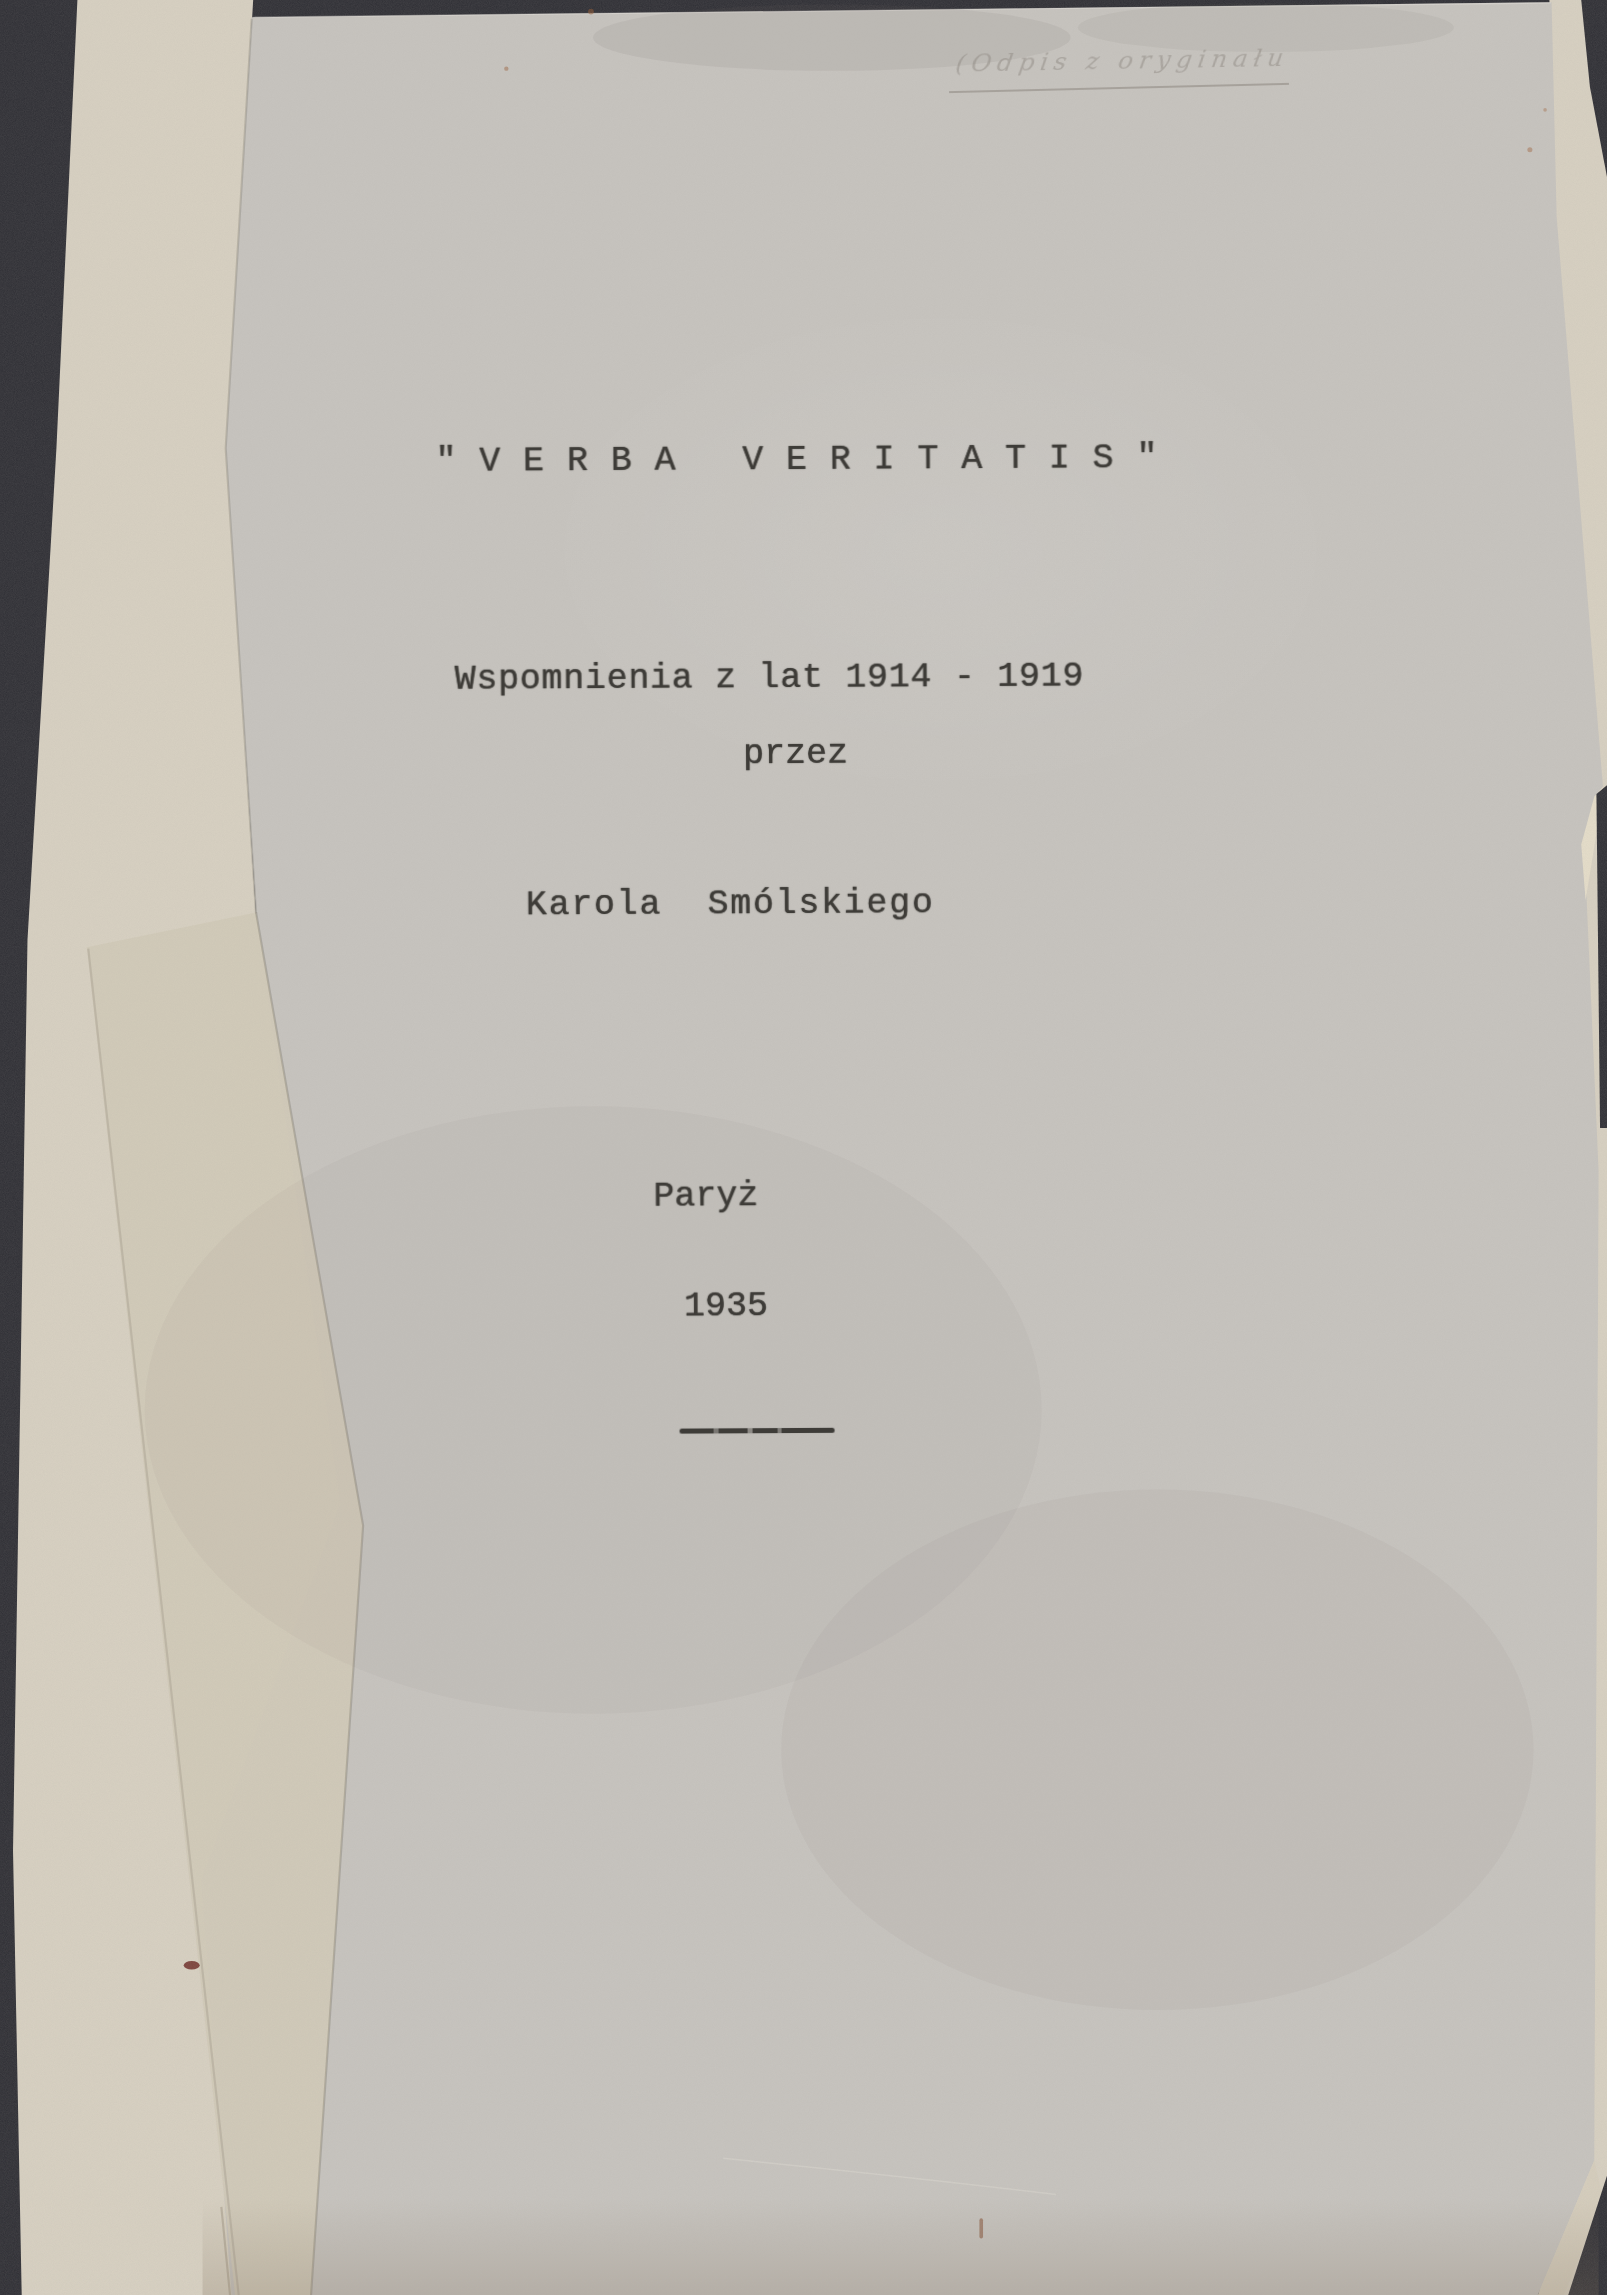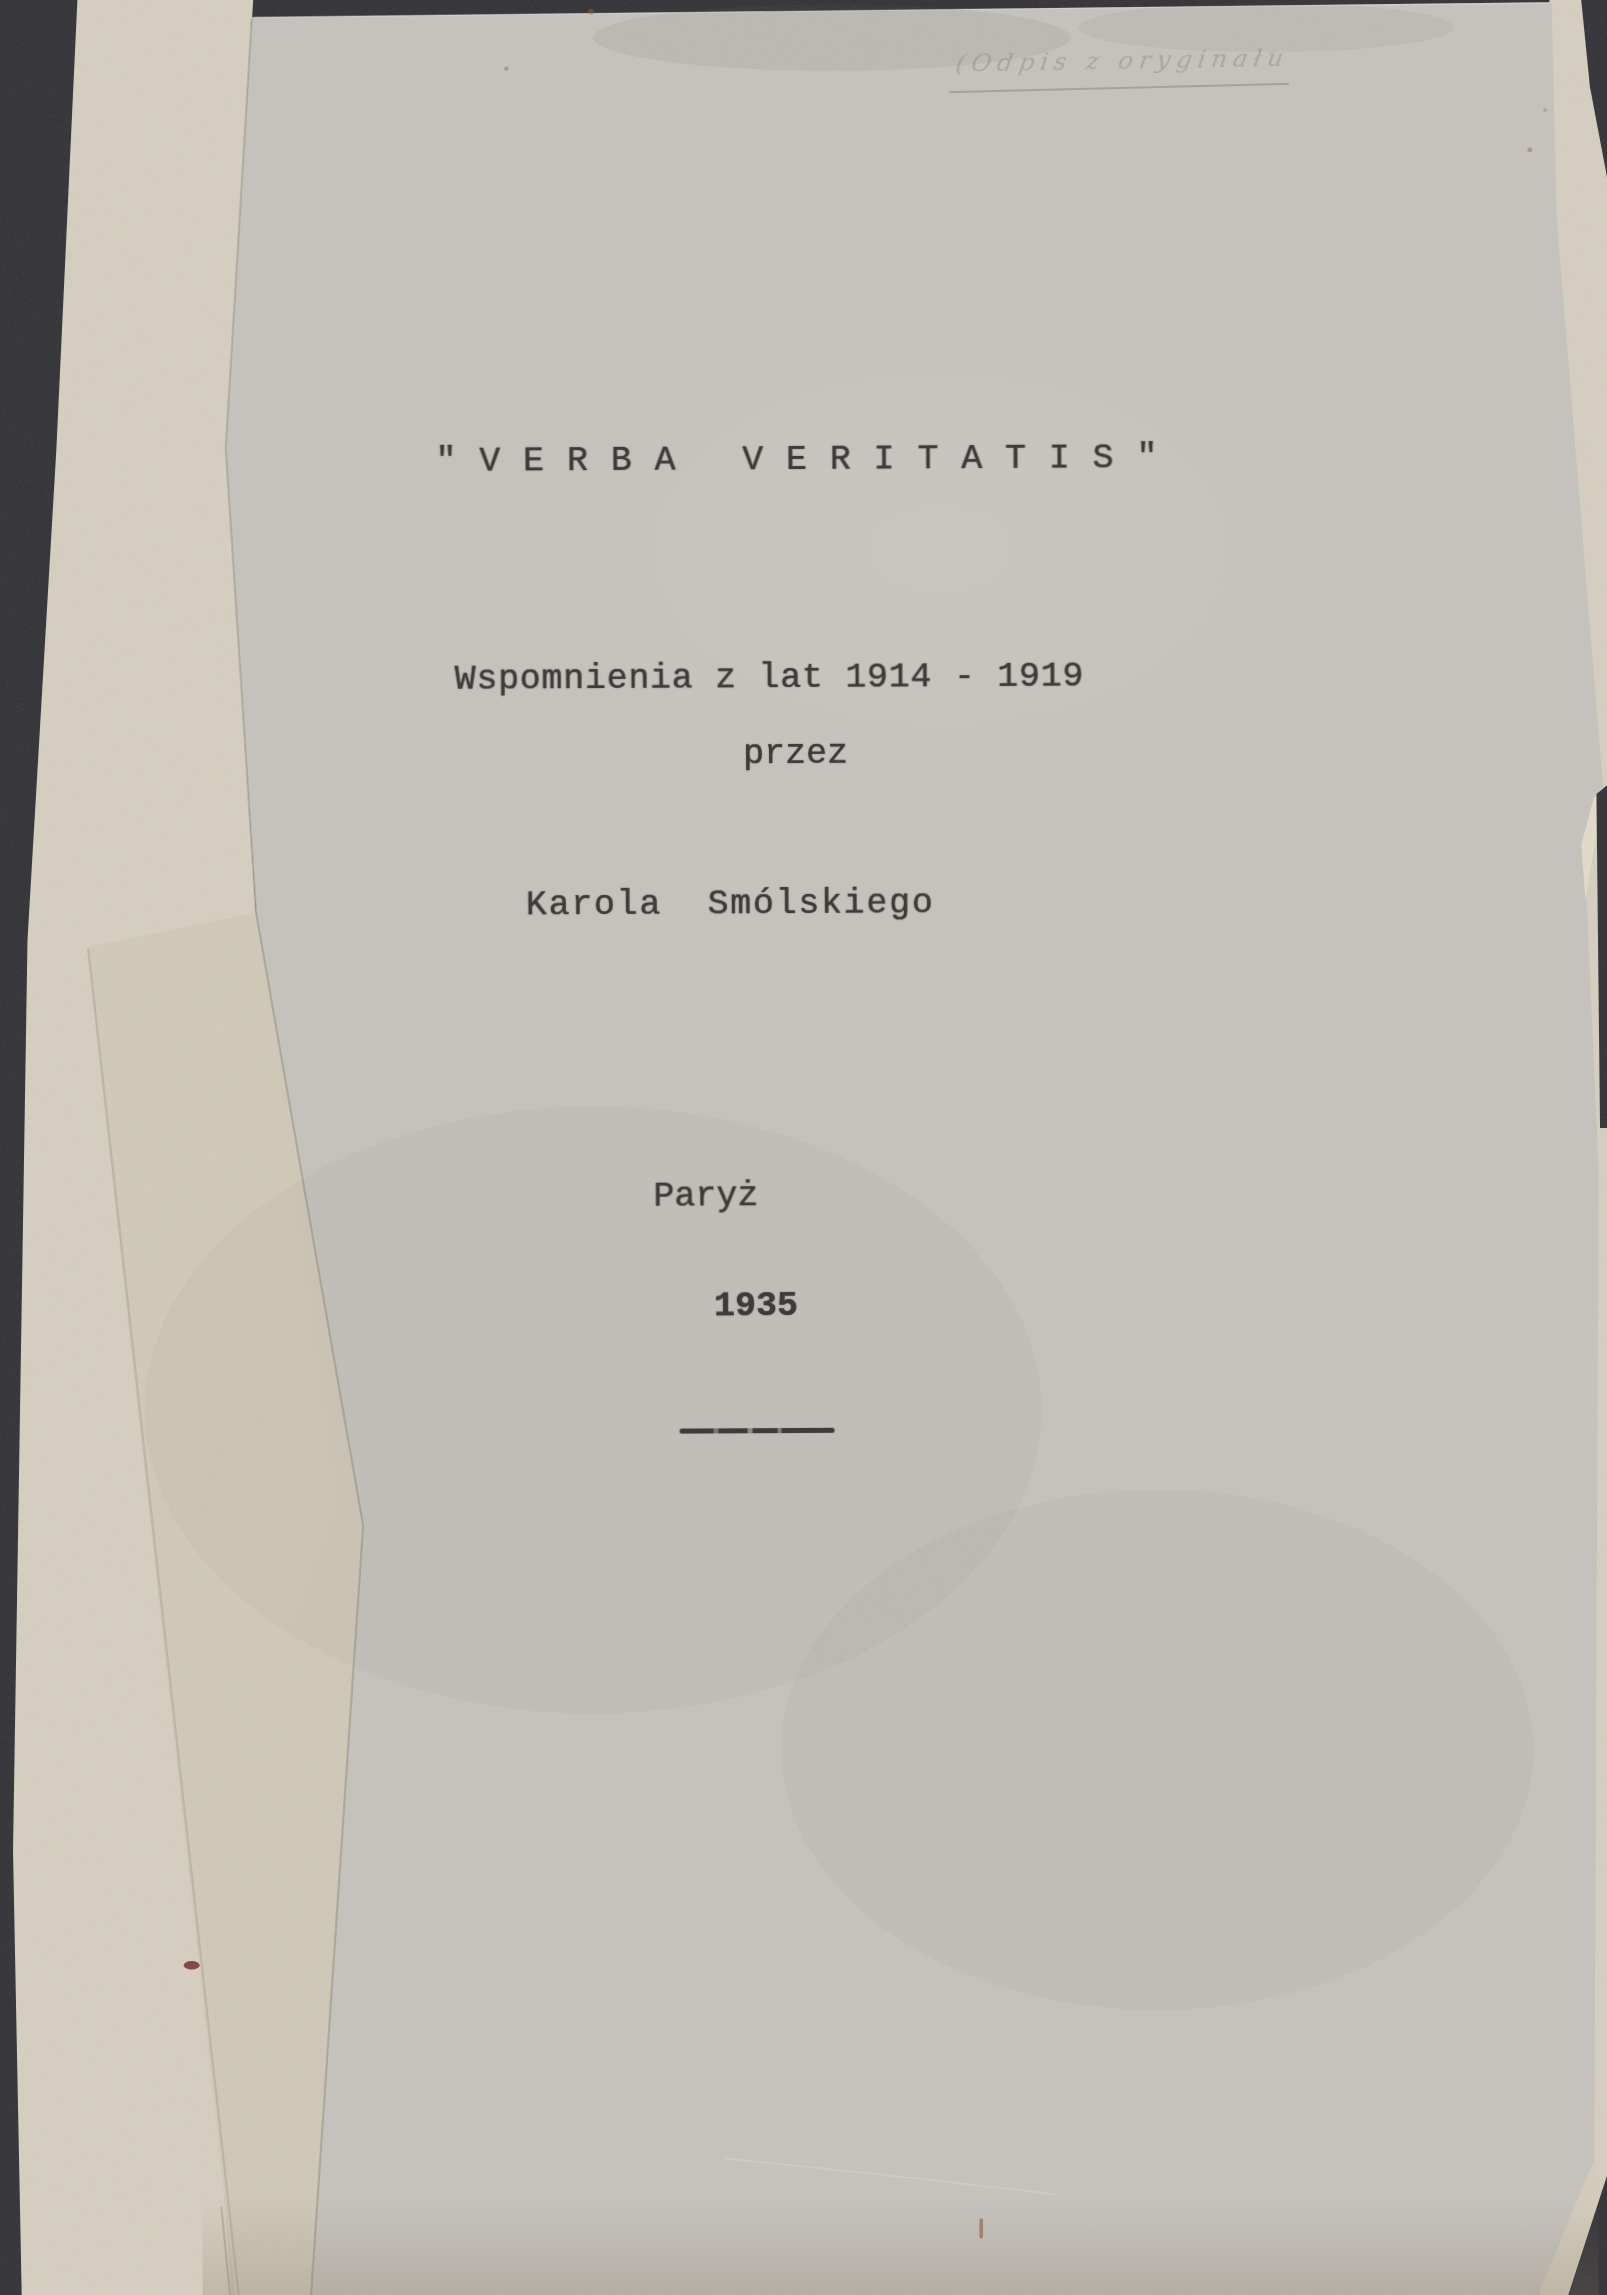--- a/index.html
+++ b/index.html
@@ -31,21 +31,21 @@
     line-height:1;
     white-space:pre;
     text-shadow:0 0 1.2px rgba(52,50,46,0.85), 0.4px 0.4px 0 rgba(52,50,46,0.35);
     filter:blur(0.2px);
   }
   .t-title   {left:438px; top:443px;  letter-spacing:0.9px;}
   .t-subtitle{left:456px; top:661px;  letter-spacing:0.7px;}
   .t-byline  {left:716px; top:737px;margin-left:28px;}
   .t-author  {left:526px; top:887px; letter-spacing:1.7px;}
   .t-place   {left:652px; top:1179px;}
-  .t-year    {left:712px; top:1289px;font-weight:bold;}
+  .t-year    {left:682px; top:1289px;}
   .rule{
     position:absolute;left:677px;top:1428px;width:155px;height:5px;
     background:linear-gradient(90deg,
       var(--ink,#3e3c38) 0 22%, rgba(62,60,56,.55) 22% 25%,
       var(--ink,#3e3c38) 25% 44%, rgba(62,60,56,.4) 44% 47%,
       var(--ink,#3e3c38) 47% 63%, rgba(62,60,56,.5) 63% 66%,
       var(--ink,#3e3c38) 66% 100%);
     border-radius:2.9px;
     filter:blur(0.4px);
     box-shadow:0 0 0.7px rgba(52,50,46,.8);

